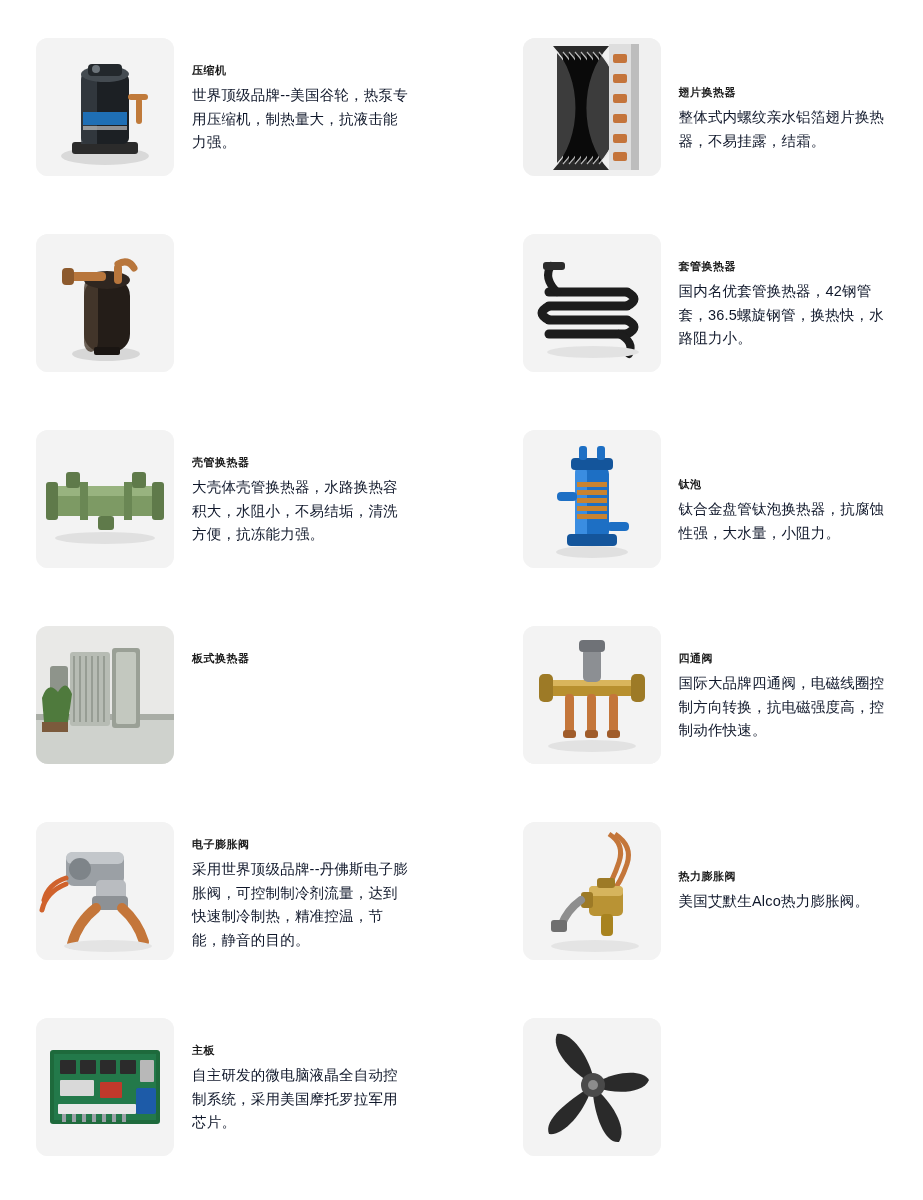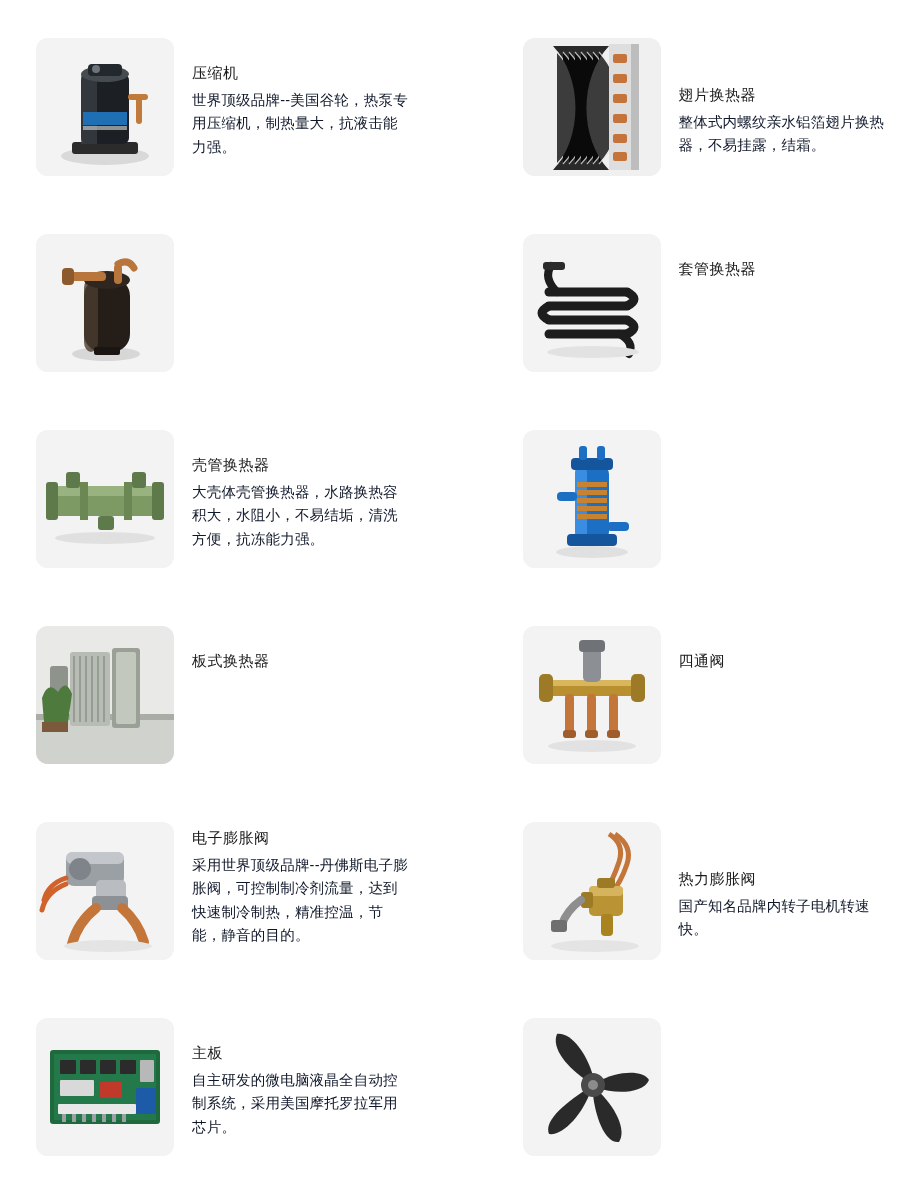--- a/index.html
+++ b/index.html
@@ -45,36 +45,36 @@
     background: #f3f3f3;
     position: relative;
     overflow: hidden;
     margin-top: 4px;
   }
   .text {
     margin-left: 18px;
     max-width: 218px;
   }
   .title {
-    font-size: 15px;
-    font-weight: normal;
+    font-size: 11px;
+    font-weight: bold;
     color: #1a1a1a;
     letter-spacing: 0.5px;
     margin-bottom: 7px;
     line-height: 1.2;
   }
   .desc {
     font-size: 14.5px;
     color: #0f172a;
     line-height: 1.62;
     letter-spacing: 0.2px;
   }
   .align-mid .text { margin-top: 30px; }
   .align-low .text { margin-top: 52px; }
-  .align-tight .text { margin-top: 11px; }
+  .align-tight .text { margin-top: 20px; }
 
   
   .ill { position: absolute; inset: 0; }
   svg { display: block; }
 </style>
 </head>
 <body>
 
 <div class="page">
   <div class="grid">
@@ -172,20 +172,21 @@
             <path d="M104 86 q14 7 0 14"></path>
           </g>
           <path d="M34 58 q-14 -14 -6 -26" stroke="#1d1d1d" stroke-width="8" fill="none" stroke-linecap="round"></path>
           <path d="M96 100 q16 8 10 20" stroke="#1d1d1d" stroke-width="8" fill="none" stroke-linecap="round"></path>
           <rect x="20" y="28" width="22" height="8" rx="3" fill="#2b2b2b"></rect>
           <ellipse cx="70" cy="118" rx="46" ry="6" fill="#e2e2e2"></ellipse>
         </svg>
       </div>
       <div class="text">
         <div class="title">套管换热器</div>
+        <div class="desc">国内名优套管换热器，42钢管套，36.5螺旋钢管，换热快，水路阻力小。</div>
       </div>
     </div>
 
     <div class="item align-mid">
       <div class="thumb">
         <svg class="ill" viewBox="0 0 138 138">
           <rect width="138" height="138" fill="#f3f3f3"></rect>
           <rect x="14" y="56" width="110" height="30" rx="6" fill="#7d9a64"></rect>
           <rect x="14" y="56" width="110" height="10" rx="5" fill="#9cb784" opacity="0.85"></rect>
           <rect x="10" y="52" width="12" height="38" rx="3" fill="#5f7a4a"></rect>
@@ -218,20 +219,24 @@
             <rect x="54" y="84" width="30" height="5"></rect>
           </g>
           <rect x="48" y="28" width="42" height="12" rx="4" fill="#14559b"></rect>
           <rect x="56" y="16" width="8" height="14" rx="3" fill="#1d6fc4"></rect>
           <rect x="74" y="16" width="8" height="14" rx="3" fill="#1d6fc4"></rect>
           <rect x="44" y="104" width="50" height="12" rx="4" fill="#14559b"></rect>
           <rect x="34" y="62" width="20" height="9" rx="4" fill="#1d6fc4"></rect>
           <rect x="84" y="92" width="22" height="9" rx="4" fill="#1d6fc4"></rect>
           <ellipse cx="69" cy="122" rx="36" ry="6" fill="#e0e0e0"></ellipse>
         </svg>
+      </div>
+      <div class="text">
+        <div class="title">钛泡</div>
+        <div class="desc">钛合金盘管钛泡换热器，抗腐蚀性强，大水量，小阻力。</div>
       </div>
     </div>
 
     <div class="item align-mid">
       <div class="thumb">
         <svg class="ill" viewBox="0 0 138 138">
           <rect width="138" height="138" fill="#e9e9e7"></rect>
           <rect x="0" y="92" width="138" height="46" fill="#cfd2cd"></rect>
           <rect x="0" y="88" width="138" height="6" fill="#a9ada6"></rect>
           <rect x="34" y="26" width="40" height="74" rx="3" fill="#b7bcb4"></rect>
@@ -273,20 +278,21 @@
           <g fill="#a05c2a">
             <rect x="40" y="104" width="13" height="8" rx="3"></rect>
             <rect x="62" y="104" width="13" height="8" rx="3"></rect>
             <rect x="84" y="104" width="13" height="8" rx="3"></rect>
           </g>
           <ellipse cx="69" cy="120" rx="44" ry="6" fill="#e2e2e2"></ellipse>
         </svg>
       </div>
       <div class="text">
         <div class="title">四通阀</div>
+        <div class="desc">国际大品牌四通阀，电磁线圈控制方向转换，抗电磁强度高，控制动作快速。</div>
       </div>
     </div>
 
     <div class="item align-tight">
       <div class="thumb">
         <svg class="ill" viewBox="0 0 138 138">
           <rect width="138" height="138" fill="#f3f3f3"></rect>
           <rect x="30" y="30" width="58" height="34" rx="8" fill="#9ba0a5"></rect>
           <rect x="30" y="30" width="58" height="12" rx="6" fill="#c3c7cb"></rect>
           <circle cx="44" cy="47" r="11" fill="#7e8489"></circle>
@@ -316,21 +322,21 @@
           <rect x="74" y="56" width="18" height="10" rx="3" fill="#9d7a26"></rect>
           <rect x="58" y="70" width="12" height="16" rx="3" fill="#9d7a26"></rect>
           <path d="M58 78 q-14 10 -20 26" stroke="#8e8e8e" stroke-width="8" fill="none" stroke-linecap="round"></path>
           <rect x="28" y="98" width="16" height="12" rx="3" fill="#6f6f6f"></rect>
           <rect x="78" y="92" width="12" height="22" rx="4" fill="#a8831f"></rect>
           <ellipse cx="72" cy="124" rx="44" ry="6" fill="#e4e4e4"></ellipse>
         </svg>
       </div>
       <div class="text">
         <div class="title">热力膨胀阀</div>
-        <div class="desc">国产知名品牌内转子电机转速快。</div>
+        <div class="desc">美国艾默生Alco热力膨胀阀。</div>
       </div>
     </div>
 
     <div class="item align-mid">
       <div class="thumb">
         <svg class="ill" viewBox="0 0 138 138">
           <rect width="138" height="138" fill="#f3f3f3"></rect>
           <rect x="14" y="32" width="110" height="74" rx="3" fill="#1e6a3c"></rect>
           <rect x="18" y="36" width="102" height="66" fill="#23794a"></rect>
           <g fill="#2b2b2b">

